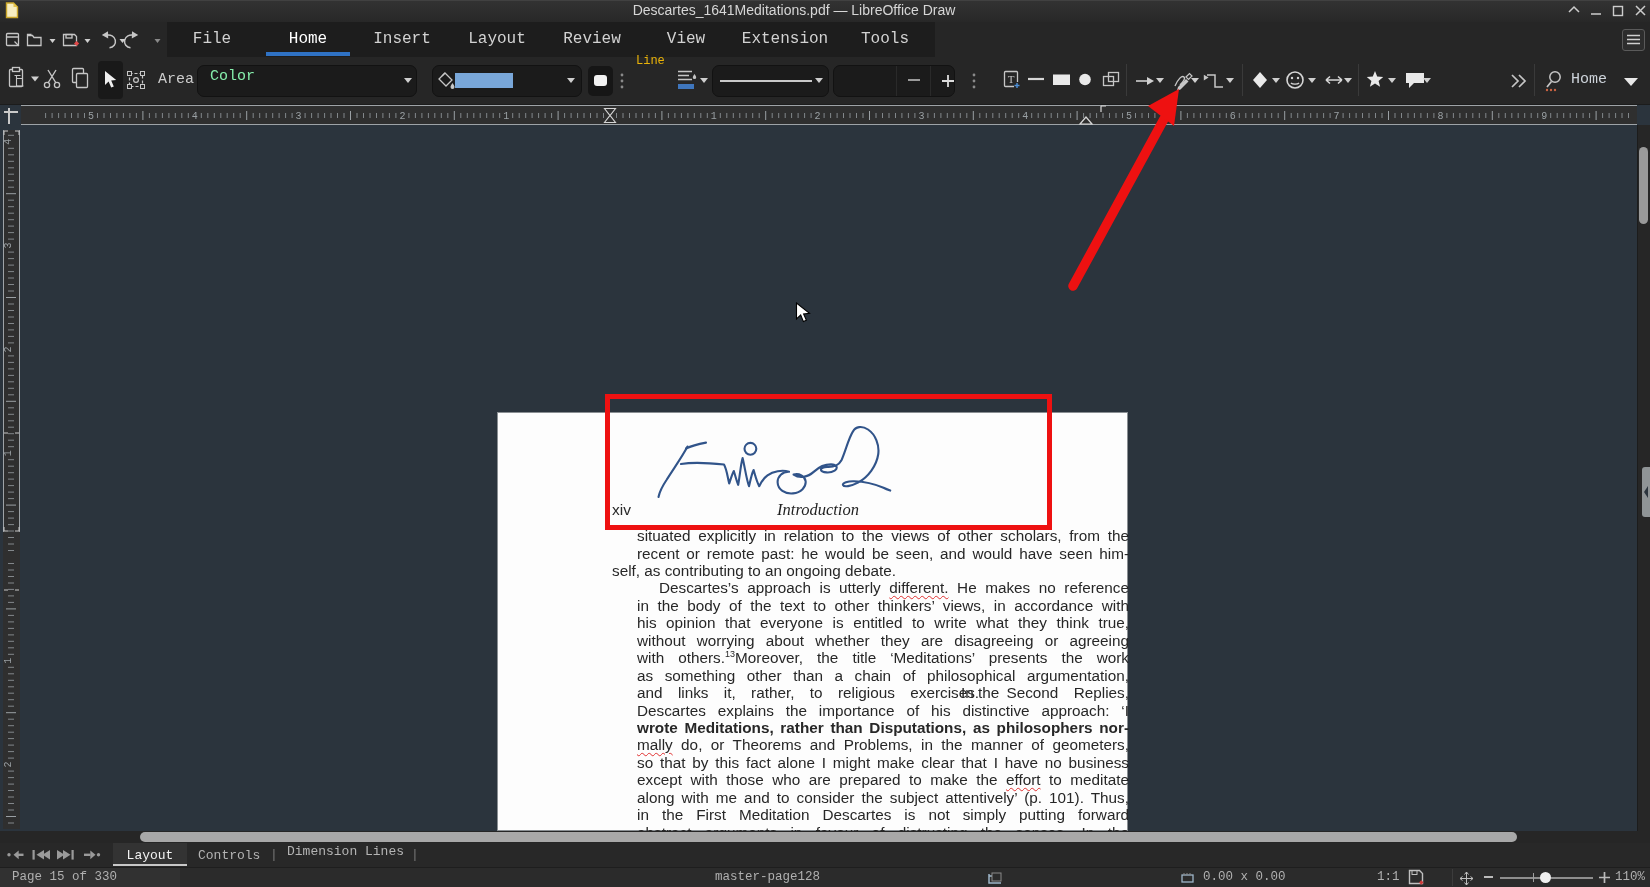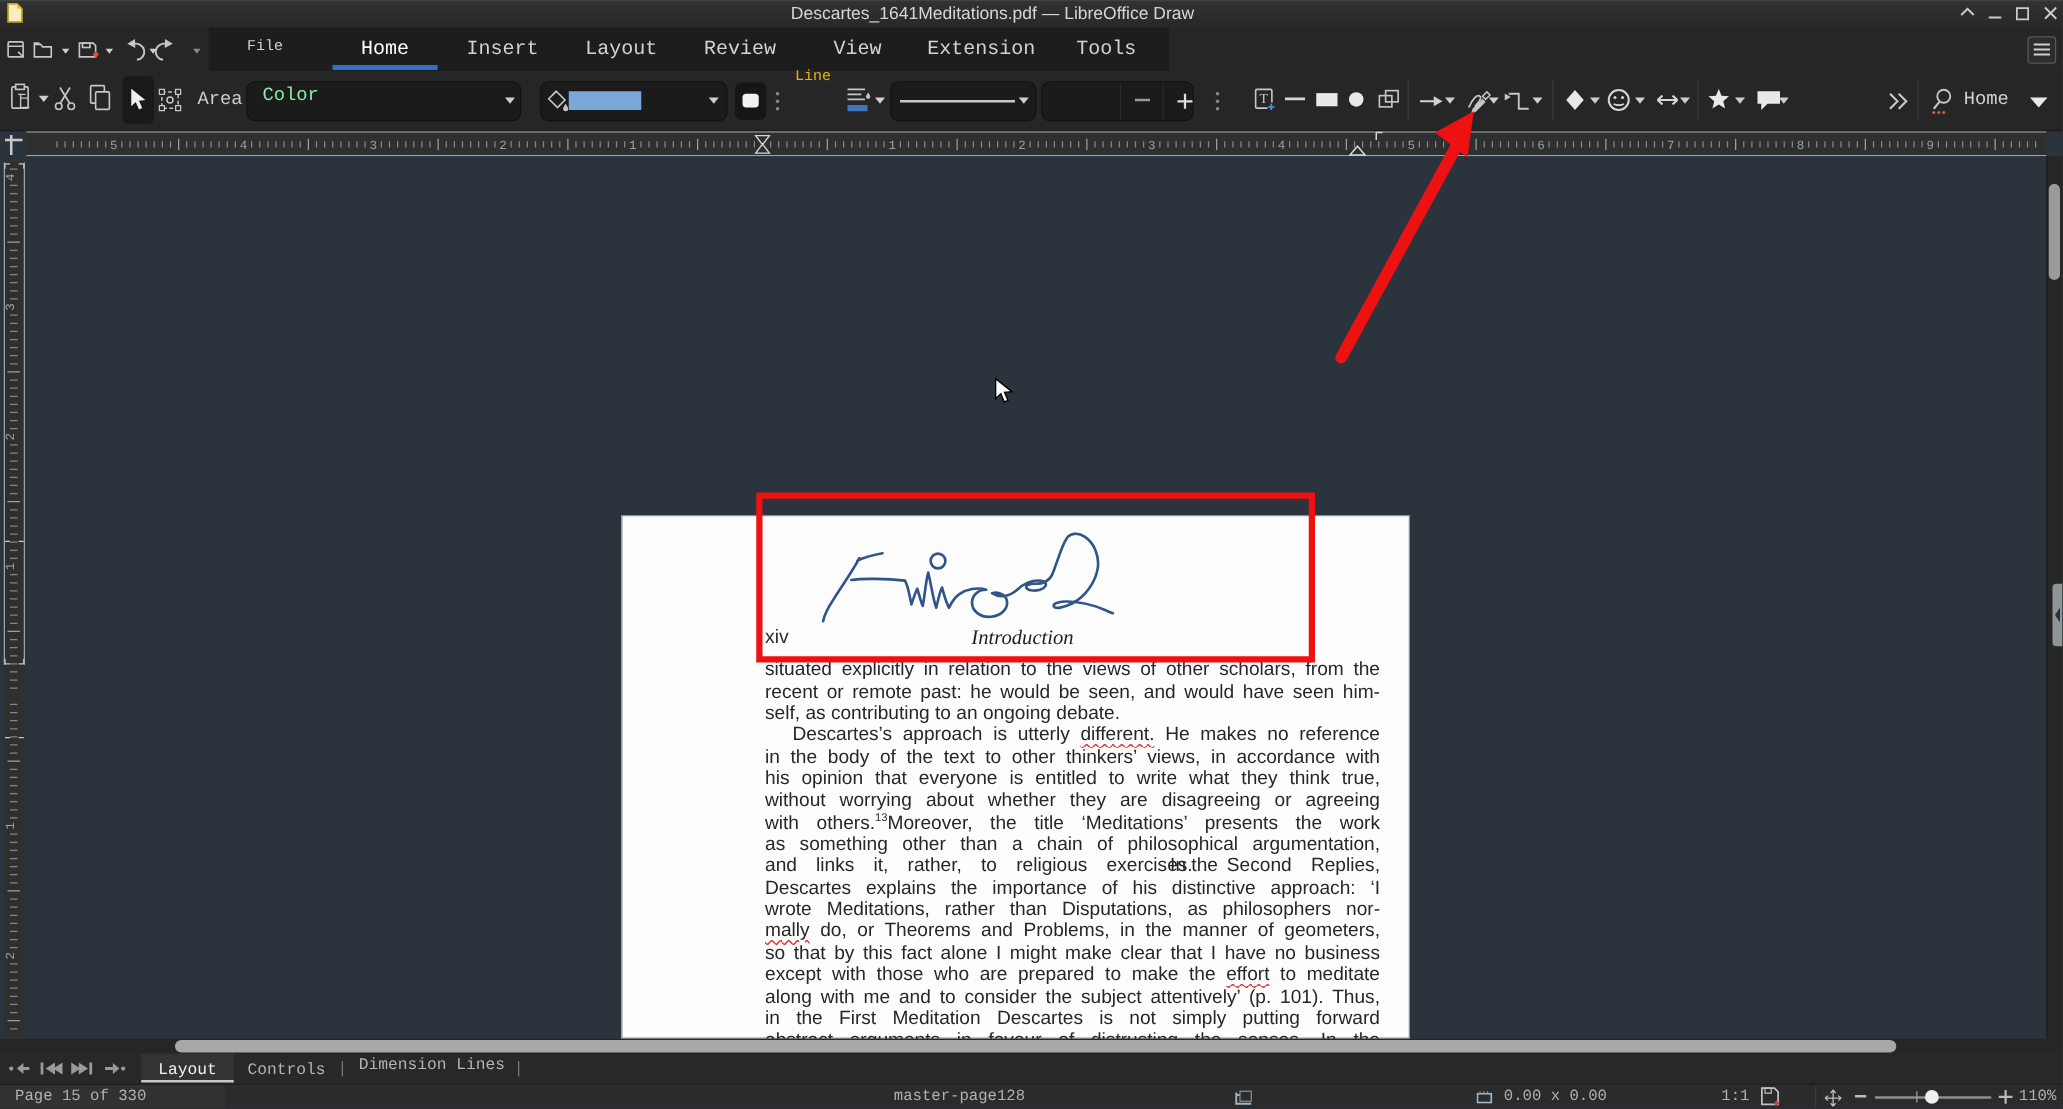--- a/index.html
+++ b/index.html
@@ -37,21 +37,21 @@
  </g>
  <path d="M106 5.2l-6.2 3.8 6.4 3.4z" fill="#c6c6c6"></path>
  <path d="M130 5.2l6.2 3.8-6.4 3.4z" fill="#c6c6c6"></path>
  <path d="M72 17.5l2.6 2.6 2.6-2.6-2.6-2.6z" fill="#e04848"></path>
  <path d="M47.5 13h6l-3 4z" fill="#cfcfcf"></path>
  <path d="M82.5 13h6l-3 4z" fill="#cfcfcf"></path>
  <path d="M117.5 13h6l-3 4z" fill="#cfcfcf"></path>
  <path d="M152.5 13h6l-3 4z" fill="#8a8a8a"></path>
 </svg>
 
-<div class="abs" style="left:142px;top:30px;width:140px;text-align:center;font-size:12px;color:#d2d2d2;">File</div>
+<div class="abs" style="left:142px;top:30px;width:140px;text-align:center;font-size:16px;color:#d2d2d2;">File</div>
 <div class="abs" style="left:238px;top:30px;width:140px;text-align:center;font-size:16px;color:#ffffff;">Home</div>
 <div class="abs" style="left:332px;top:30px;width:140px;text-align:center;font-size:16px;color:#d2d2d2;">Insert</div>
 <div class="abs" style="left:427px;top:30px;width:140px;text-align:center;font-size:16px;color:#d2d2d2;">Layout</div>
 <div class="abs" style="left:522px;top:30px;width:140px;text-align:center;font-size:16px;color:#d2d2d2;">Review</div>
 <div class="abs" style="left:616px;top:30px;width:140px;text-align:center;font-size:16px;color:#d2d2d2;">View</div>
 <div class="abs" style="left:715px;top:30px;width:140px;text-align:center;font-size:16px;color:#d2d2d2;">Extension</div>
 <div class="abs" style="left:815px;top:30px;width:140px;text-align:center;font-size:16px;color:#d2d2d2;">Tools</div>
 <div class="abs" style="left:266px;top:52px;width:84px;height:4px;background:#2f72c4;"></div>
 <div class="abs" style="left:1622px;top:29px;width:23px;height:22px;background:#2d2d2d;border:1px solid #5a5a5a;border-radius:3px;box-sizing:border-box;"></div>
 <svg class="abs" style="left:1626px;top:34px" width="15" height="12">
@@ -603,36 +603,36 @@
    C876.5 465.5 868.5 477 858 482.6 C850.5 486.4 844 487.4 843 485
    C842.1 482.8 848 481 854 481.2 C864 481.5 875.5 484.3 883.5 487.8
    C886 489 888.6 490 890.2 490.6"></path>
   <circle cx="750.4" cy="448.8" r="5.9"></circle>
  </g>
 </svg>
 
 <style>
 .bl{position:absolute;left:612px;width:492px;height:17.4px;font-family:'Liberation Sans',sans-serif;
  font-size:15.3px;color:#272727;white-space:nowrap;}
-.bl.j{white-space:normal;text-align:justify;text-align-last:justify;}
+.bl.j{white-space:normal;text-align:justify;text-align-last:justify;margin-left:25px;}
 .sq{text-decoration:underline;text-decoration-style:wavy;text-decoration-color:#e03030;text-decoration-thickness:1px;text-underline-offset:2px;}
 </style>
 
 <div class="bl j" style="top:527.0px;">situated explicitly in relation to the views of other scholars, from the</div>
 <div class="bl j" style="top:544.5px;">recent or remote past: he would be seen, and would have seen him-</div>
 <div class="bl" style="top:561.9px;">self, as contributing to an ongoing debate.</div>
 <div class="bl j" style="top:579.4px;text-indent:22px;">Descartes’s approach is utterly <span class="sq">different.</span> He makes no reference</div>
 <div class="bl j" style="top:596.8px;">in the body of the text to other thinkers’ views, in accordance with</div>
 <div class="bl j" style="top:614.3px;">his opinion that everyone is entitled to write what they think true,</div>
 <div class="bl j" style="top:631.7px;">without worrying about whether they are disagreeing or agreeing</div>
 <div class="bl j" style="top:649.2px;">with others.<sup style="font-size:9px">13</sup>Moreover, the title ‘Meditations’ presents the work</div>
 <div class="bl j" style="top:666.6px;">as something other than a chain of philosophical argumentation,</div>
 <div class="bl j" style="top:684.1px;">and links it, rather, to religious exerci<span style="position:relative">ses.<span style="position:absolute;left:10px;top:0">In&nbsp;the</span></span> <span style="margin-left:12px">Second Replies,</span></div>
 <div class="bl j" style="top:701.5px;">Descartes explains the importance of his distinctive approach: ‘I</div>
-<div class="bl j" style="top:719.0px;">wrote Meditations, rather than Disputations, as philosophers nor-</div>
+<div class="bl j" style="top:719.0px;font-weight:bold;">wrote Meditations, rather than Disputations, as philosophers nor-</div>
 <div class="bl j" style="top:736.4px;"><span class="sq">mally</span> do, or Theorems and Problems, in the manner of geometers,</div>
 <div class="bl j" style="top:753.9px;">so that by this fact alone I might make clear that I have no business</div>
 <div class="bl j" style="top:771.3px;">except with those who are prepared to make the <span class="sq">effort</span> to meditate</div>
 <div class="bl j" style="top:788.8px;">along with me and to consider the subject attentively’ (p. 101). Thus,</div>
 <div class="bl j" style="top:806.2px;">in the First Meditation Descartes is not simply putting forward</div>
 <div class="bl j" style="top:823.7px;height:7px;overflow:hidden;">abstract arguments in favour of distrusting the senses. In the</div>
 <div class="abs" style="left:605px;top:394px;width:447px;height:136px;border:5px solid #ee1111;box-sizing:border-box;"></div>
 <svg class="abs" style="left:1050px;top:80px" width="150" height="215" viewBox="0 0 150 215">
  <path d="M23 206L114 39" stroke="#ee1111" stroke-width="9.5" stroke-linecap="round" fill="none"></path>
  <path d="M129 9L124 46L98 26z" fill="#ee1111"></path>

